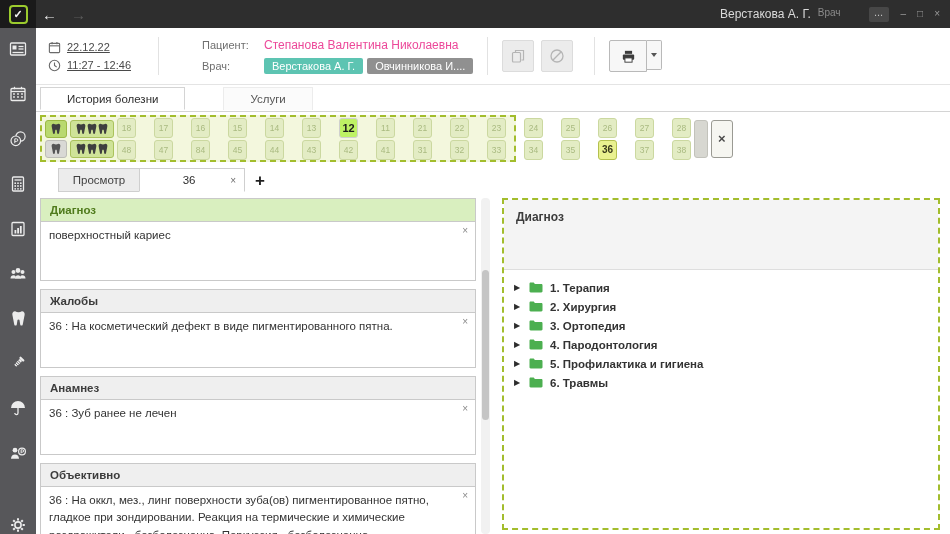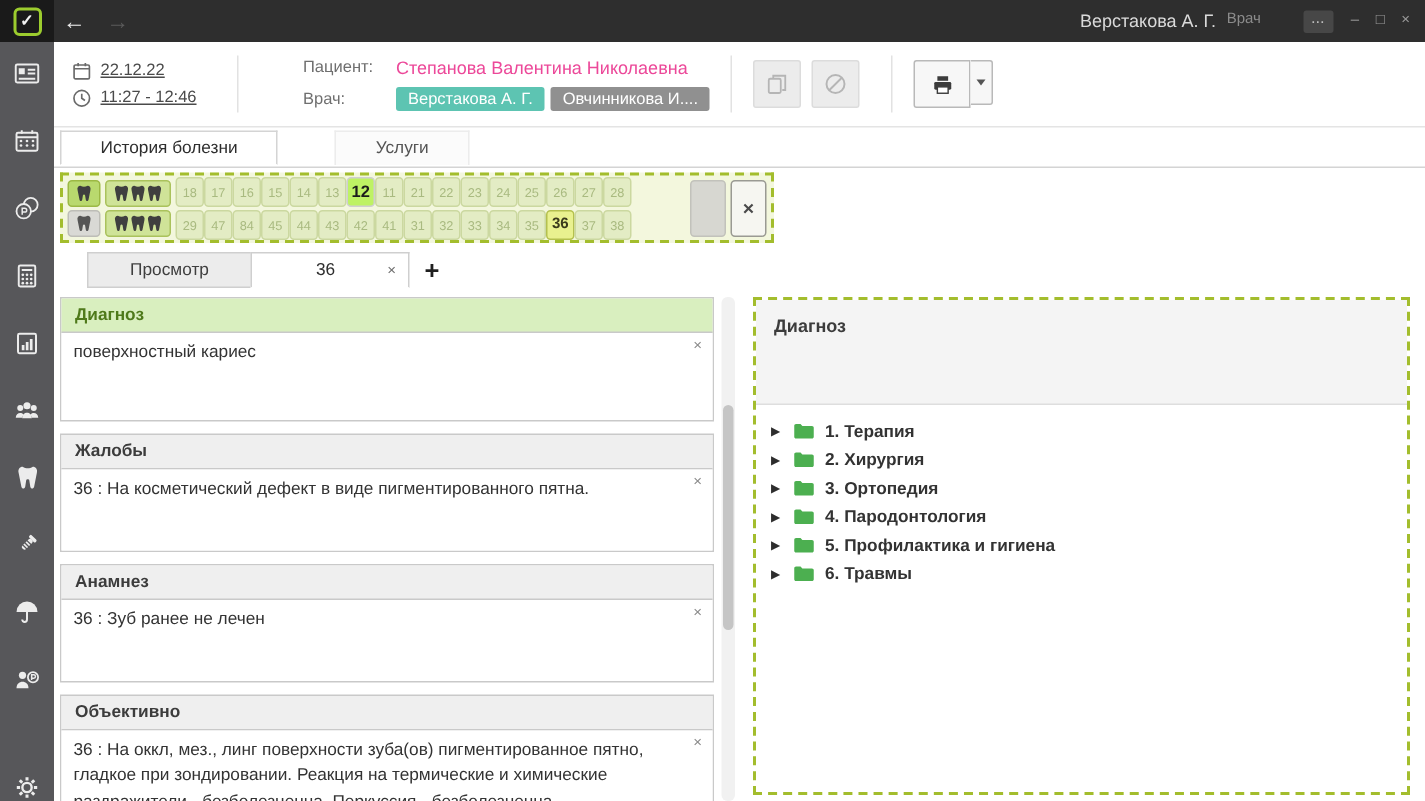--- a/index.html
+++ b/index.html
@@ -57,32 +57,32 @@
 
   
   .teeth-strip{margin:3px 0 0 4px;width:476px;height:47px;box-sizing:border-box;border:2px dashed var(--accent,#a3bd2d);background:#f3f7dd;display:flex;align-items:center;padding:2px 3px;gap:3px;}
   .tooth-btn-col{display:flex;flex-direction:column;gap:2px;}
   .mini-btn,.jaw-btn{height:18px;border-radius:3px;display:flex;align-items:center;justify-content:center;padding:0;cursor:pointer;}
   .mini-btn{width:22px;}
   .mini-btn.green{background:#b9d96e;border:1px solid #9cb944;}
   .mini-btn.gray{background:#d9d9d5;border:1px solid #bdbdb7;}
   .jaw-btn{width:44px;background:#cfe398;border:1px solid #aac25c;}
   .teeth-grid{display:flex;flex-direction:column;gap:2px;}
-  .teeth-row{display:flex;gap:0;}
+  .teeth-row{display:flex;gap:18px;}
   .tooth-cell{width:17px;height:18px;background:#e3ecc4;border:1px solid #cbd8a0;border-radius:3px;font-size:8.5px;color:#a9ba80;display:flex;align-items:center;justify-content:center;cursor:pointer;user-select:none;}
   .tooth-cell.sel{background:#bef264;border-color:#cfcfcf;color:#1c1c1c;font-weight:bold;font-size:11px;}
   .tooth-cell.hl{background:#e9f18f;border-color:#b4c04f;color:#3a3a1c;font-weight:bold;font-size:10px;}
   .strip-btn{width:24px;height:38px;border-radius:3px;display:flex;align-items:center;justify-content:center;font-size:13px;}
   .strip-btn.disabled{background:#d7d7d1;border:1px solid #c2c2bb;margin-left:auto;color:#c0c0b8;}
   .strip-btn.closeb{background:#f6f6f1;border:1px solid #9a9a93;color:#4a4a4a;font-weight:bold;cursor:pointer;}
 
   
   .record-tabs{height:26px;flex:0 0 26px;display:flex;align-items:flex-end;padding-left:22px;margin-top:4px;}
   .rtab{height:24px;box-sizing:border-box;display:flex;align-items:center;font-size:11.5px;border:1px solid #cfcfcf;cursor:pointer;}
-  .rtab.inactive{background:#ececec;color:#3f3f3f;width:110px;justify-content:center;}
+  .rtab.inactive{background:#ececec;color:#3f3f3f;width:82px;justify-content:center;}
   .rtab.active{background:#fff;border-bottom-color:#fff;color:#2e2e2e;width:106px;padding:0 8px;margin-left:-1px;}
   .rtab.active .rtab-label{flex:1;text-align:center;}
   .rtab-x{color:#6e6e6e;font-size:10px;cursor:pointer;}
   .add-tab{margin-left:10px;font-size:17px;font-weight:bold;color:#1f1f1f;cursor:pointer;line-height:1;padding-bottom:3px;}
 
   
   .content{flex:1;display:flex;padding:6px 0 0 4px;overflow:hidden;}
   .form-col{width:436px;flex:0 0 436px;display:flex;flex-direction:column;gap:8px;overflow:hidden;}
   .section{border:1px solid #c9c9c9;flex-shrink:0;}
   .sec-head{height:22px;background:#efefef;display:flex;align-items:center;padding:0 9px;font-weight:bold;font-size:11.5px;color:#3c3c3c;border-bottom:1px solid #c9c9c9;}
@@ -361,21 +361,21 @@
               <div class="tooth-cell">21</div>
               <div class="tooth-cell">22</div>
               <div class="tooth-cell">23</div>
               <div class="tooth-cell">24</div>
               <div class="tooth-cell">25</div>
               <div class="tooth-cell">26</div>
               <div class="tooth-cell">27</div>
               <div class="tooth-cell">28</div>
             </div>
           <div class="teeth-row">
-              <div class="tooth-cell">29</div>
+              <div class="tooth-cell">48</div>
               <div class="tooth-cell">47</div>
               <div class="tooth-cell">84</div>
               <div class="tooth-cell">45</div>
               <div class="tooth-cell">44</div>
               <div class="tooth-cell">43</div>
               <div class="tooth-cell">42</div>
               <div class="tooth-cell">41</div>
               <div class="tooth-cell">31</div>
               <div class="tooth-cell">32</div>
               <div class="tooth-cell">33</div>

